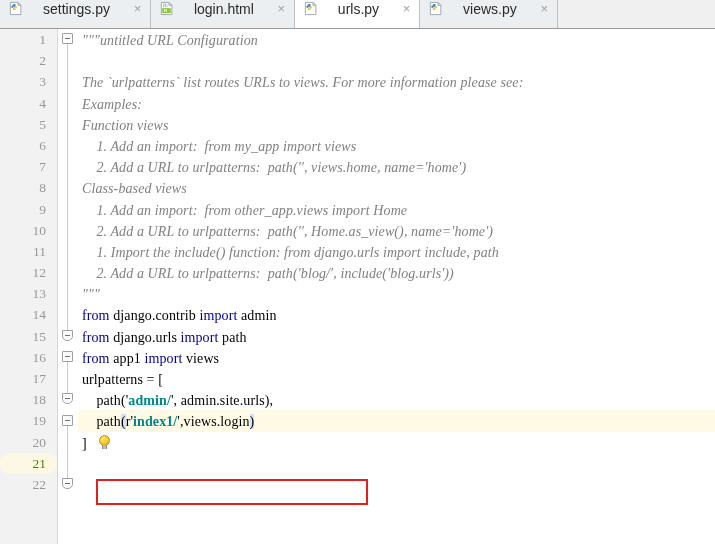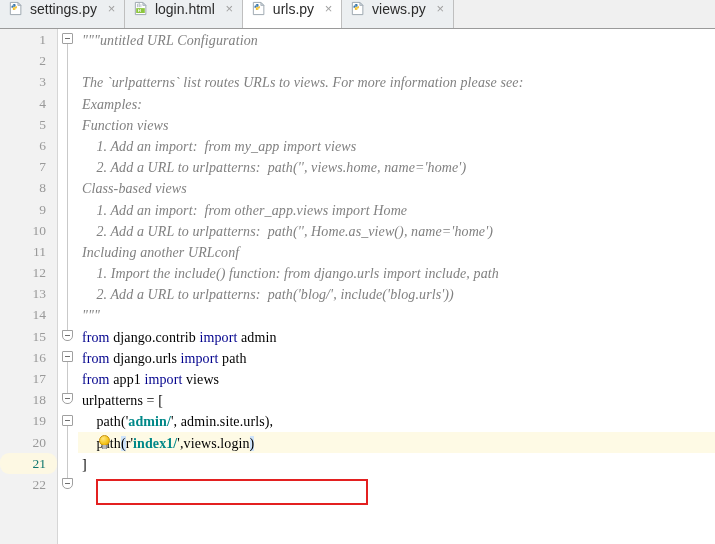--- a/index.html
+++ b/index.html
@@ -17,21 +17,21 @@
     height: 29px;
     background: #f0f0f0;
     border-bottom: 1px solid #9a9a9a;
     display: flex;
     align-items: stretch;
     overflow: hidden;
   }
   .tab {
     display: flex;
     align-items: center;
-    gap: 7px;
+    gap: 20px;
     padding: 0 7px 12px 8px;
     height: 29px;
     background: #eceff1;
     border-right: 1px solid #bfbfbf;
     position: relative;
     cursor: default;
     user-select: none;
   }
   .tab.active {
     background: #ffffff;
@@ -91,21 +91,21 @@
 
   .lnum {
     font-family: "Liberation Serif", serif;
     font-size: 13.5px;
     color: #999999;
     text-align: right;
     padding-right: 11px;
     height: 21.2px;
     line-height: 21.2px;
   }
-  .lnum.hl { background: #fdf8e3; color: #0f766e; border-radius: 9px; }
+  .lnum.hl { background: #fdf8e3; color: #4d7c0f; border-radius: 9px; }
 
   .codeline {
     font-family: "Liberation Serif", serif;
     font-size: 14px;
     color: #000000;
     height: 21.2px;
     line-height: 21.2px;
     padding-left: 4px;
     white-space: pre;
     letter-spacing: 0.1px;
@@ -251,21 +251,20 @@
       <div class="row"><span class="codeline"><span class="doc">"""untitled URL Configuration</span></span></div>
       <div class="row"><span class="codeline"><span class="doc"></span></span></div>
       <div class="row"><span class="codeline"><span class="doc">The `urlpatterns` list routes URLs to views. For more information please see:</span></span></div>
       <div class="row"><span class="codeline"><span class="doc">Examples:</span></span></div>
       <div class="row"><span class="codeline"><span class="doc">Function views</span></span></div>
       <div class="row"><span class="codeline"><span class="doc">    1. Add an import:  from my_app import views</span></span></div>
       <div class="row"><span class="codeline"><span class="doc">    2. Add a URL to urlpatterns:  path('', views.home, name='home')</span></span></div>
       <div class="row"><span class="codeline"><span class="doc">Class-based views</span></span></div>
       <div class="row"><span class="codeline"><span class="doc">    1. Add an import:  from other_app.views import Home</span></span></div>
       <div class="row"><span class="codeline"><span class="doc">    2. Add a URL to urlpatterns:  path('', Home.as_view(), name='home')</span></span></div>
-      <div class="row"><span class="codeline"><span class="doc">Including another URLconf</span></span></div>
       <div class="row"><span class="codeline"><span class="doc">    1. Import the include() function: from django.urls import include, path</span></span></div>
       <div class="row"><span class="codeline"><span class="doc">    2. Add a URL to urlpatterns:  path('blog/', include('blog.urls'))</span></span></div>
       <div class="row"><span class="codeline"><span class="doc">"""</span></span></div>
       <div class="row"><span class="codeline"><span class="plain"></span><span class="kw">from</span><span class="plain"> django.contrib </span><span class="kw">import</span><span class="plain"> admin</span></span></div>
       <div class="row"><span class="codeline"><span class="plain"></span><span class="kw">from</span><span class="plain"> django.urls </span><span class="kw">import</span><span class="plain"> path</span></span></div>
       <div class="row"><span class="codeline"><span class="plain"></span><span class="kw">from</span><span class="plain"> app1 </span><span class="kw">import</span><span class="plain"> views</span></span></div>
       <div class="row"><span class="codeline"><span class="plain">urlpatterns = [</span></span></div>
       <div class="row"><span class="codeline"><span class="plain">    path('</span><span class="str">admin/</span><span class="plain">', admin.site.urls),</span></span></div>
       <div class="row hl"><span class="codeline"><span class="plain">    path</span><span class="brk">(</span><span class="plain">r'</span><span class="str">index1/</span><span class="plain">',views.login</span><span class="brk">)</span></span></div>
       <div class="row"><span class="codeline"><span class="plain">]</span></span></div>

